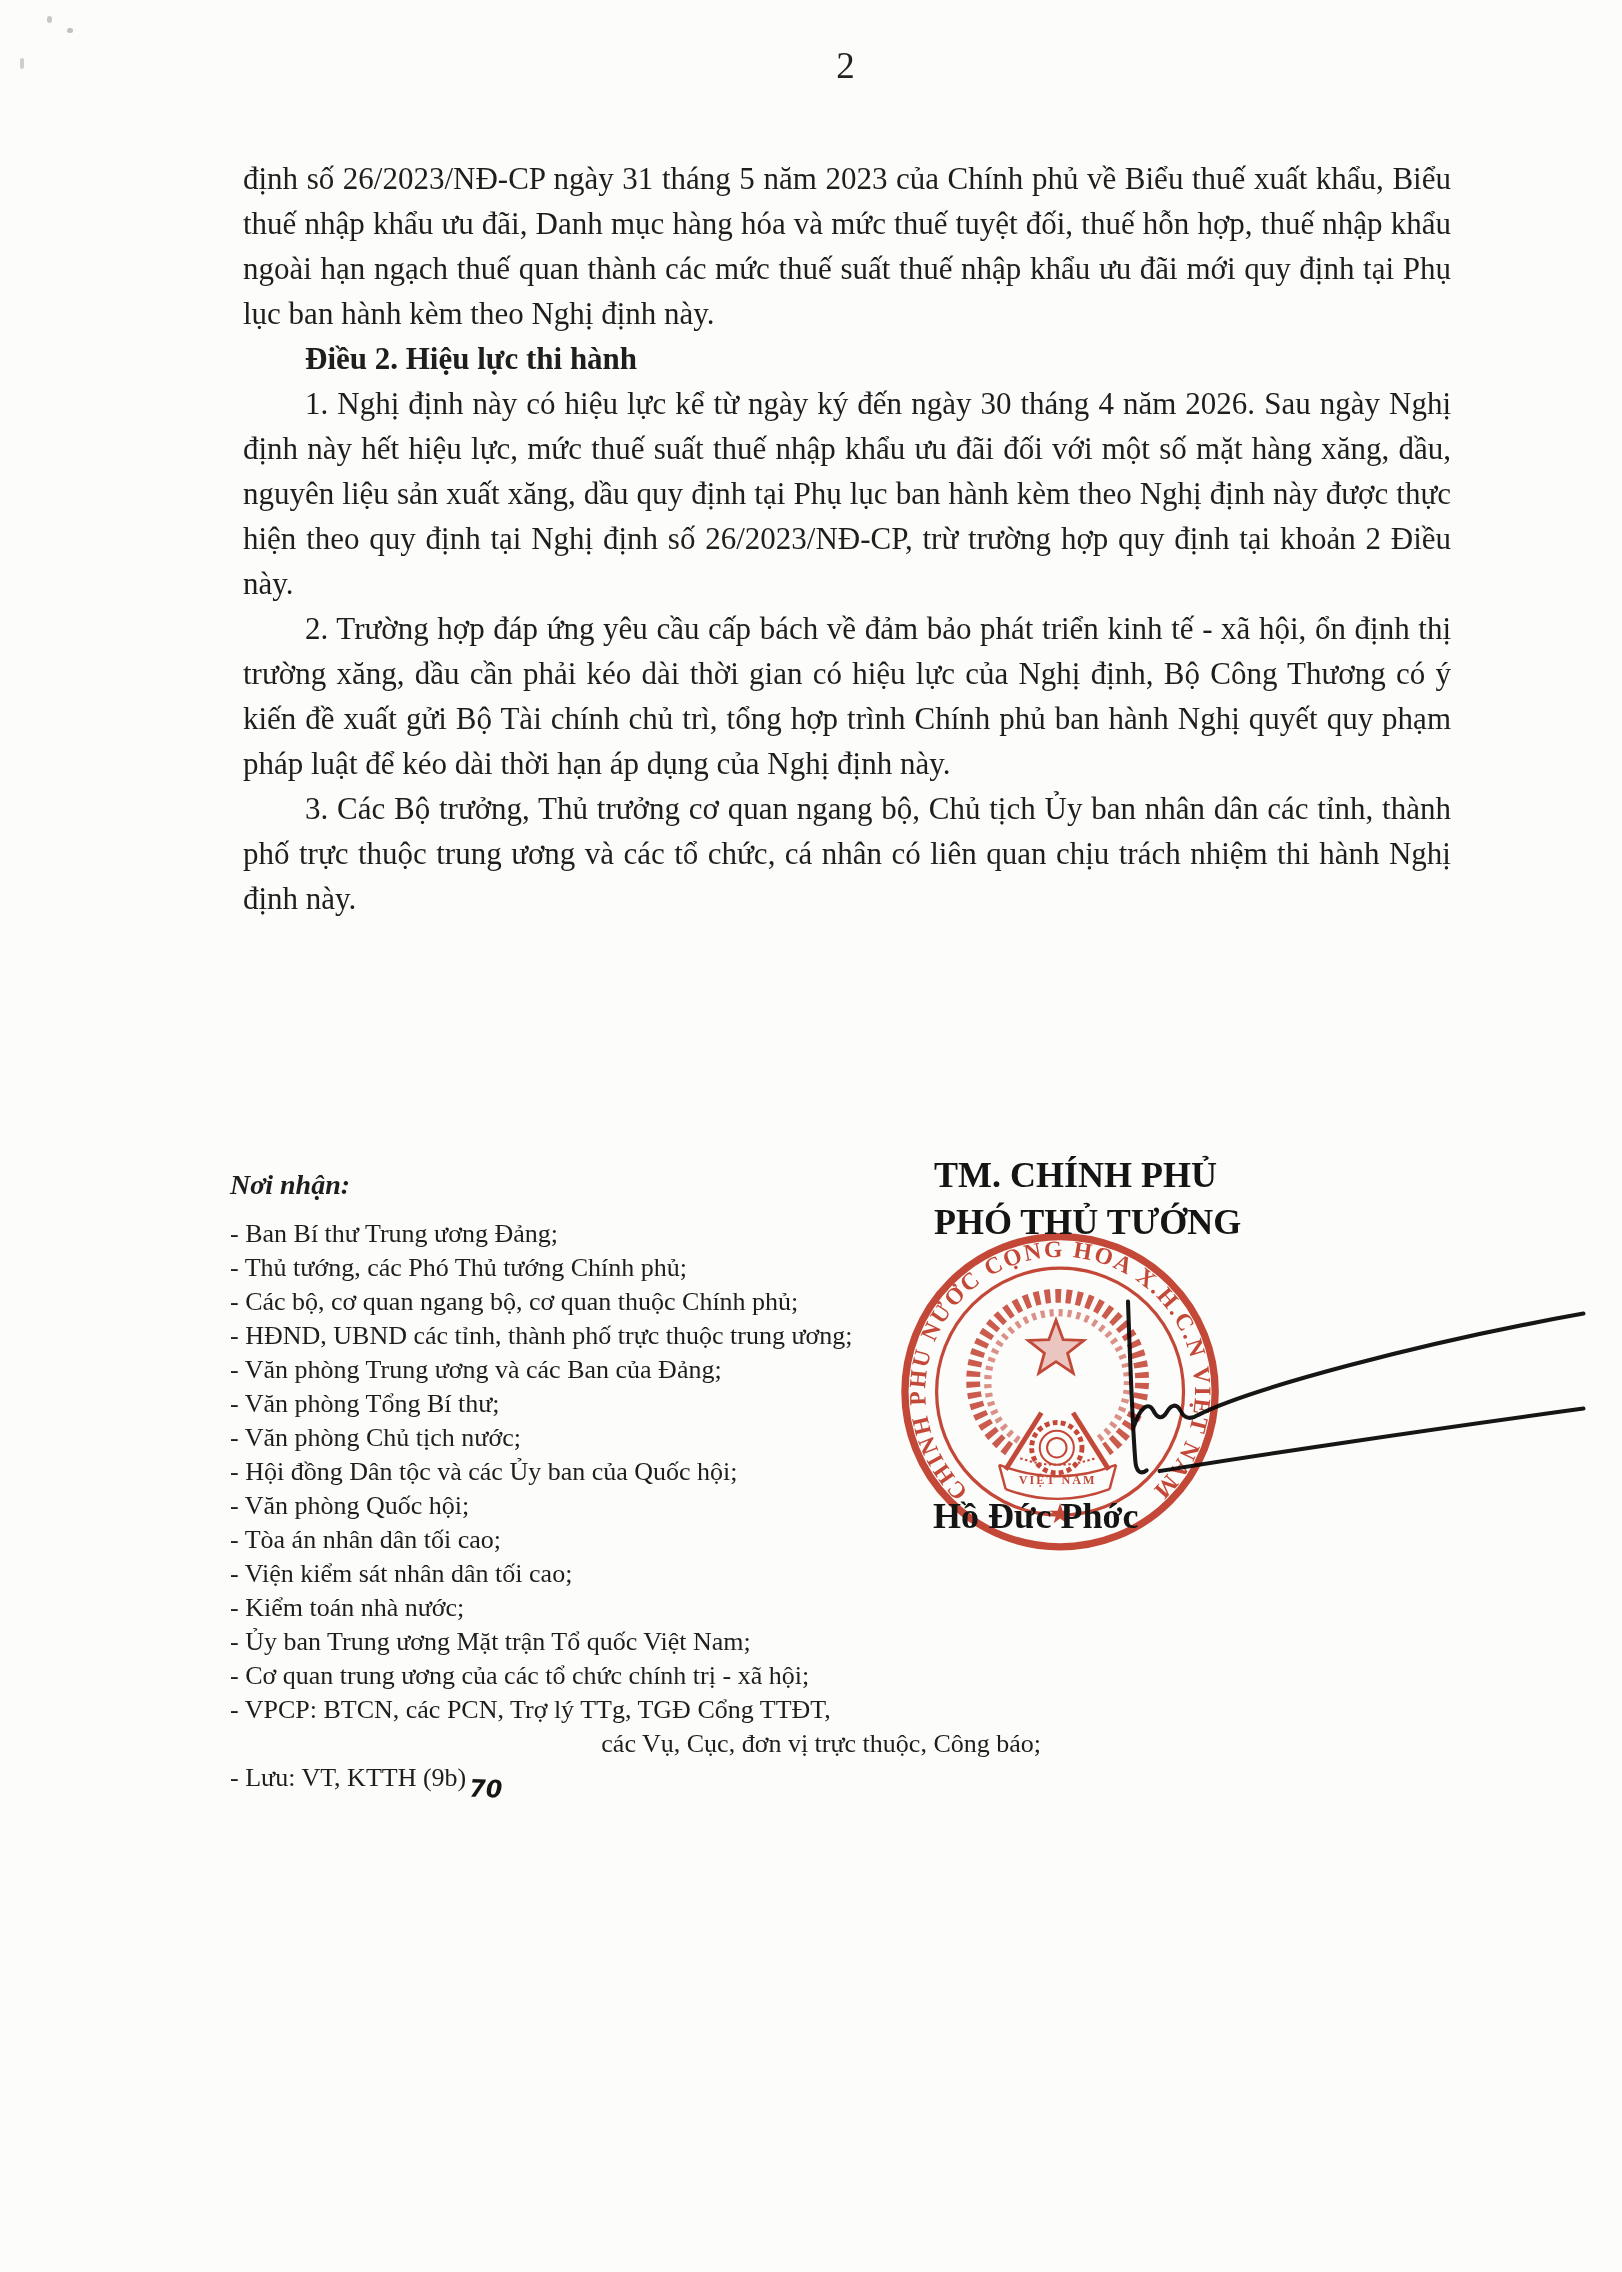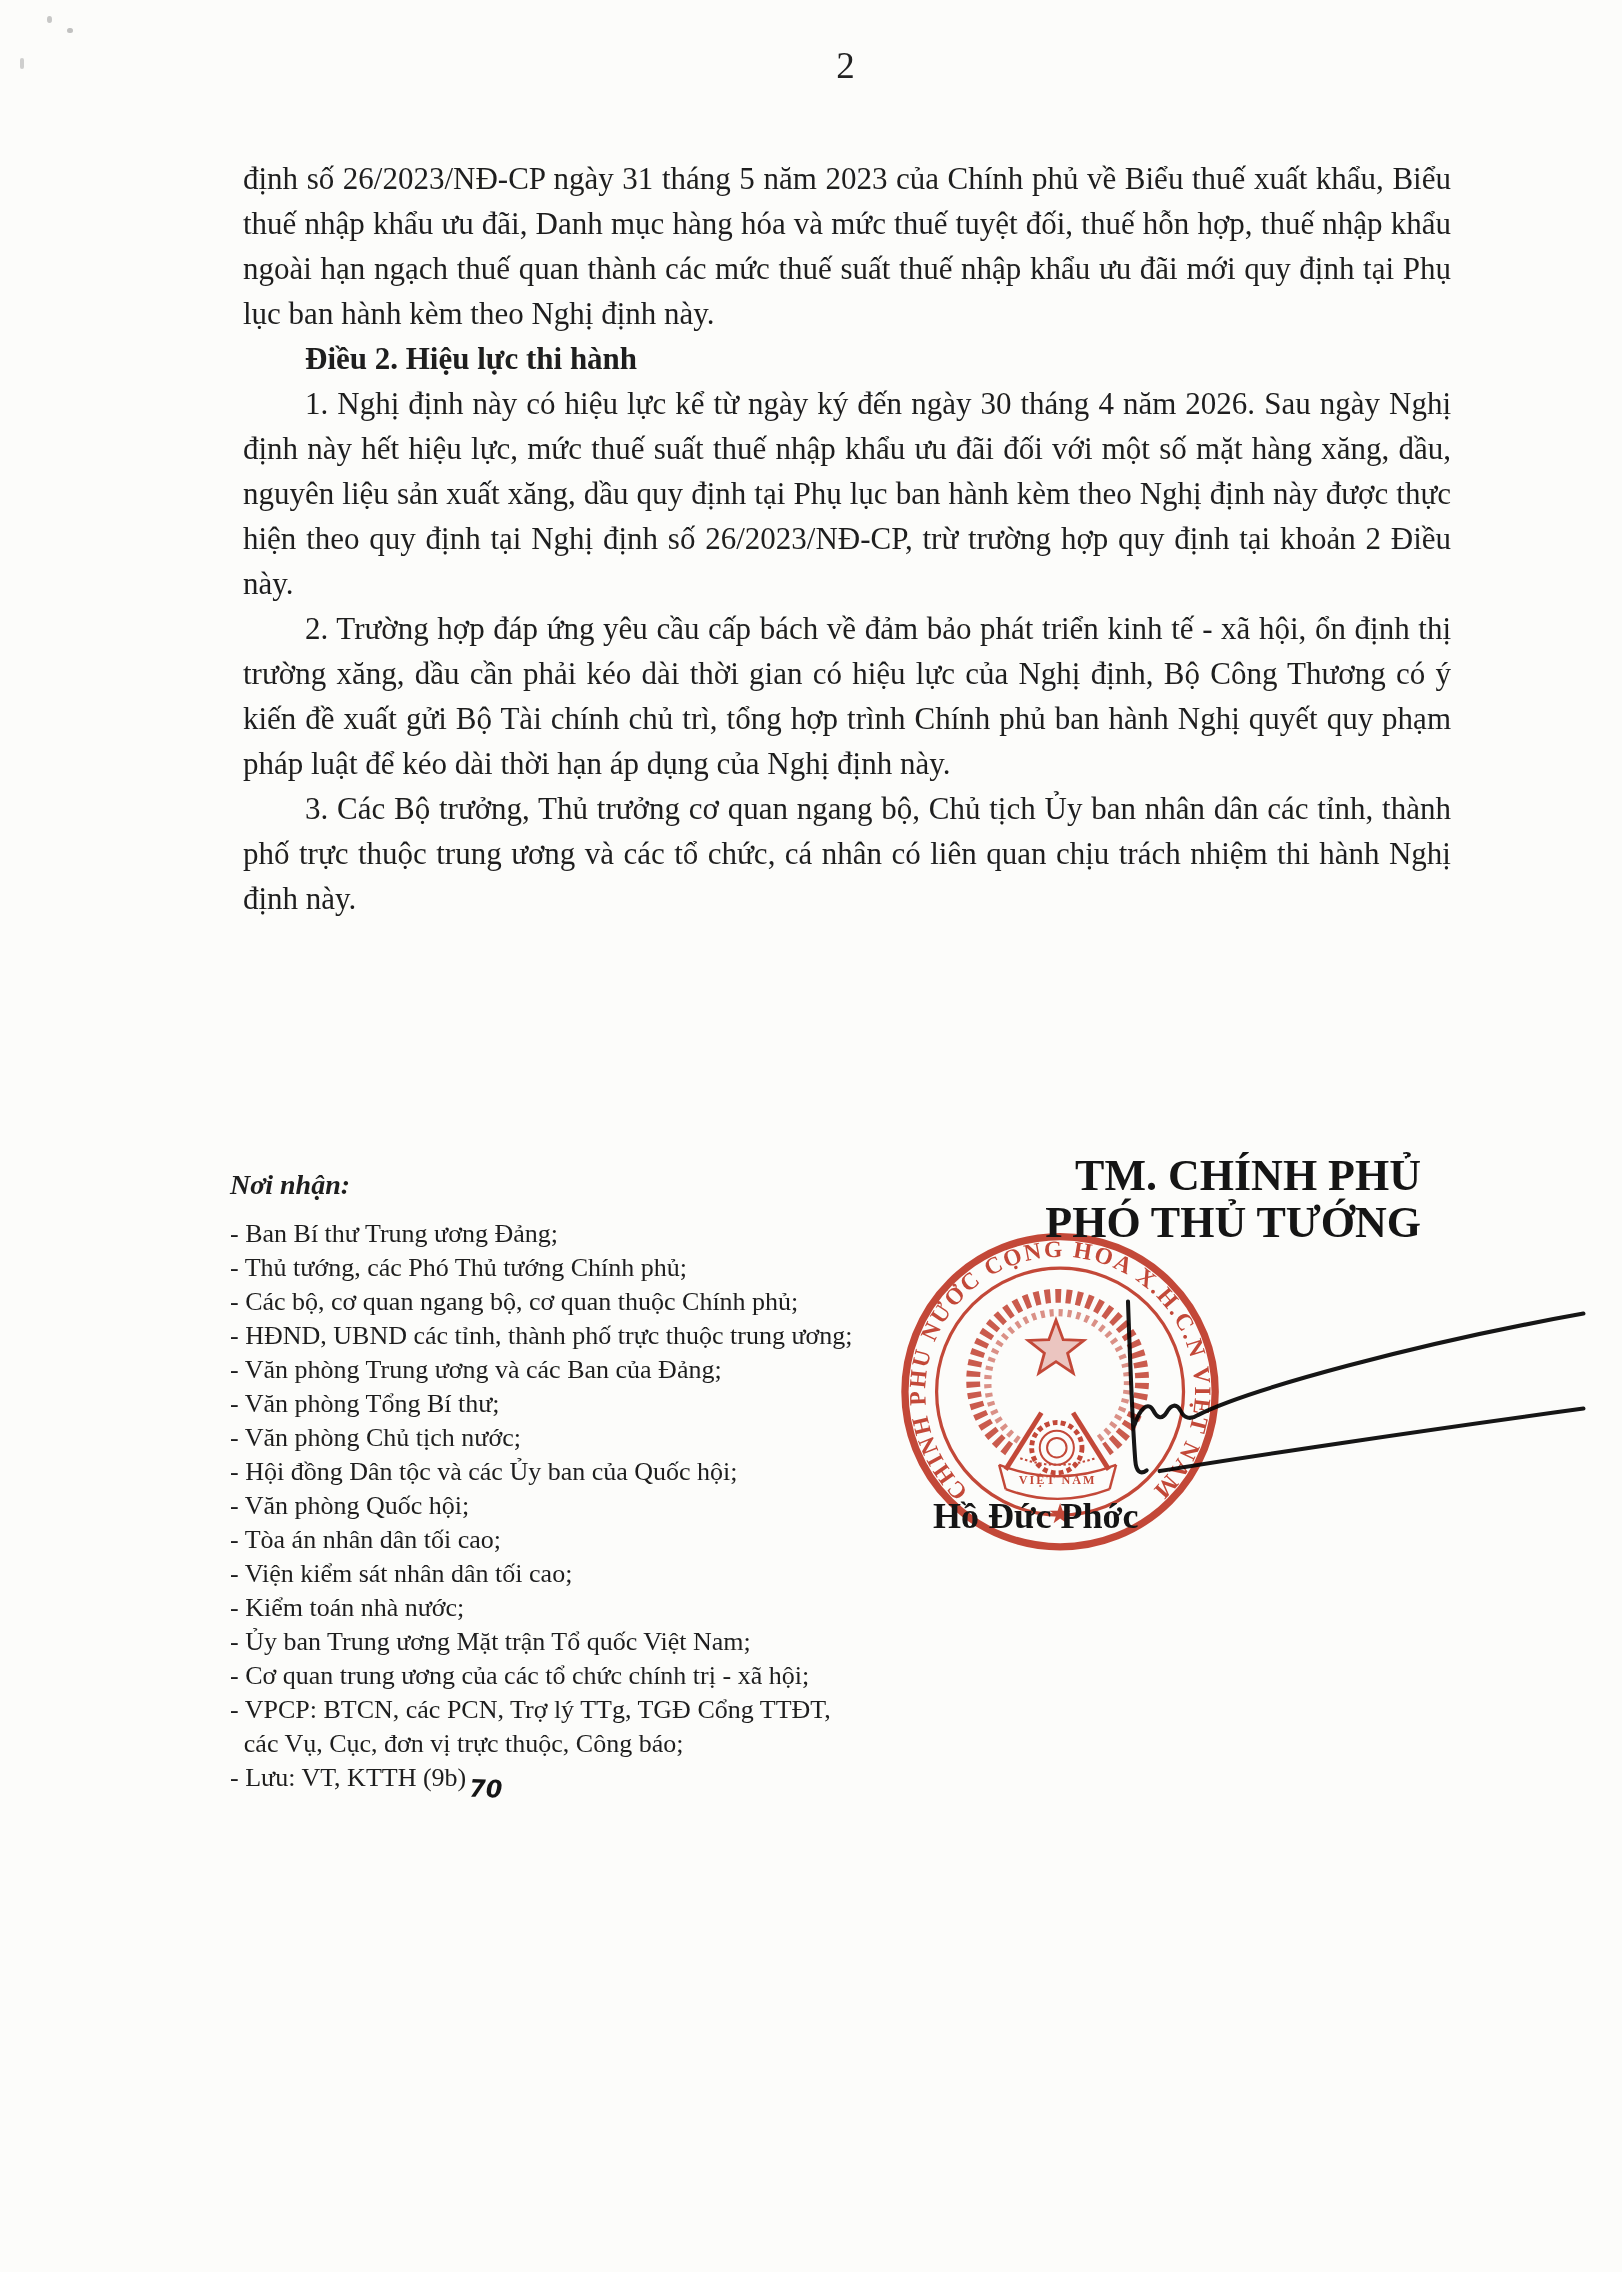--- a/index.html
+++ b/index.html
@@ -18,29 +18,29 @@
   }
   .body-text p{margin:0;}
   .para-cont{margin-bottom:18px;}
   .article-heading{font-weight:bold;text-indent:62px;margin-bottom:21px;}
   .clause{text-indent:62px;margin-bottom:24px;}
   .recipients{
     position:absolute;left:230px;top:1166px;width:811px;
     font-size:26px;line-height:34px;color:#1e1e1e;z-index:1;
   }
   .recipients-label{font-style:italic;font-weight:bold;font-size:28px;line-height:37px;margin-bottom:14px;}
-  .recipient-item.indent{padding-left:13.8px;}
+  .recipient-item.indent{padding-left:13.8px;text-align:right;}
   .handwritten{
     display:inline-block;font-family:"DejaVu Sans",sans-serif;font-weight:bold;
     font-size:24px;color:#161616;position:relative;top:11.4px;left:2.4px;
     transform:skew(-10deg) rotate(2deg);
   }
   .sig-auth{
-    position:absolute;left:934px;top:1152px;width:487px;text-align:right;
-    font-weight:bold;font-size:44px;line-height:47px;color:#151515;z-index:3;
+    position:absolute;left:934px;top:1152px;width:487px;text-align:left;
+    font-weight:bold;font-size:36px;line-height:47px;color:#151515;z-index:3;
   }
   .signer-name{
     position:absolute;left:933px;top:1495px;width:422px;text-align:left;
     font-weight:bold;font-size:36px;color:#151515;z-index:3;
   }
   .seal-svg{position:absolute;left:896px;top:1226px;z-index:2;mix-blend-mode:multiply;opacity:.93;}
   .sign-svg{position:absolute;left:1115px;top:1290px;z-index:4;mix-blend-mode:multiply;}
   .seal-ring-text{font-family:"Liberation Serif","DejaVu Serif",serif;font-weight:bold;letter-spacing:2.5px;}
   .speck{position:absolute;background:#9a9a9a;border-radius:50%;z-index:0;}
   .speck.s1{left:47px;top:16px;width:4.9px;height:6.5px;opacity:.55;}

